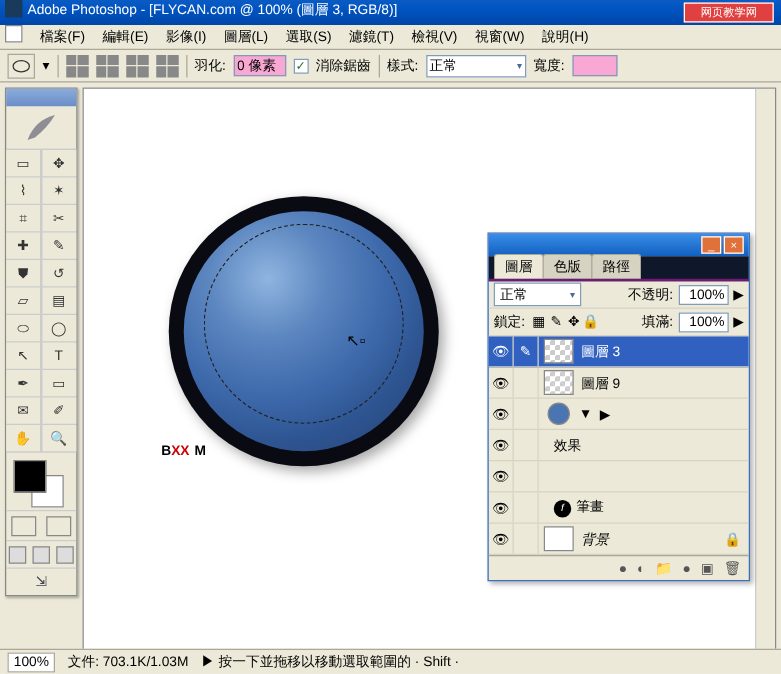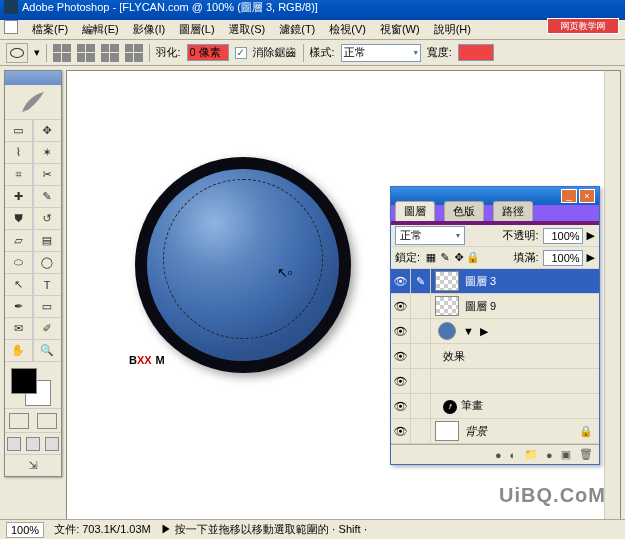--- a/index.html
+++ b/index.html
@@ -9,21 +9,21 @@
 .titlebar .title-text{flex:1}
 .menubar{height:20px;background:#ece9d8;border-bottom:1px solid #aca899;display:flex;align-items:flex-start;padding:0 4px;gap:2px}
 .menubar span{padding:2px 6px;cursor:default}
 .menubar .doc-icon{width:14px;height:14px;background:#fff;border:1px solid #888;display:inline-block;margin-right:6px}
 .optbar{height:26px;background:#ece9d8;border-bottom:1px solid #aca899;display:flex;align-items:center;padding:0 6px;gap:6px}
 .opt-tool{width:22px;height:20px;border:1px solid #aca899;background:#ece9d8;display:flex;align-items:center;justify-content:center}
 .opt-tool .ellipse{width:14px;height:10px;border:1px solid #333;border-radius:50%}
 .opt-sep{width:1px;height:18px;background:#aca899}
 .opt-grid{width:18px;height:18px;display:grid;grid-template:repeat(2,1fr)/repeat(2,1fr);gap:1px}
 .opt-grid span{background:#888}
-.opt-input{width:42px;height:17px;border:1px solid #7f9db9;background:#ef4444;padding:1px 2px}
+.opt-input{width:42px;height:17px;border:1px solid #7f9db9;background:#f9a8d4;padding:1px 2px}
 .opt-check{width:12px;height:12px;border:1px solid #7f9db9;background:#fff;display:inline-flex;align-items:center;justify-content:center;color:#2a6b2a;font-size:10px}
 .opt-select{height:18px;border:1px solid #7f9db9;background:#fff;padding:0 2px;display:inline-flex;align-items:center;min-width:80px}
 .opt-select .arrow{margin-left:auto;color:#4a6a9b;font-size:8px}
 .main{position:relative;height:471px}
 .toolbox{position:absolute;left:4px;top:4px;width:58px;background:#ece9d8;border:1px solid #888;box-shadow:1px 1px 2px rgba(0,0,0,.3)}
 .tb-title{height:14px;background:linear-gradient(#8aabda,#6a8ec8)}
 .tb-feather{height:34px;display:flex;align-items:center;justify-content:center;color:#667}
 .tb-feather svg{width:30px;height:28px}
 .tb-grid{display:grid;grid-template-columns:1fr 1fr;gap:1px;background:#ccc;border-top:1px solid #ccc;border-bottom:1px solid #ccc}
 .tb-cell{width:27px;height:21px;background:#ece9d8;display:flex;align-items:center;justify-content:center;color:#333}
@@ -41,40 +41,40 @@
 .marquee{position:absolute;left:96px;top:108px;width:160px;height:160px;border-radius:50%;border:1px dashed #222}
 .cursor{position:absolute;left:210px;top:194px;color:#000;font-size:13px;pointer-events:none}
 .scroll-v{position:absolute;right:0;top:0;width:16px;height:452px;background:#ece9d8;border-left:1px solid #ccc}
 .scroll-h{position:absolute;left:0;bottom:0;width:100%;height:16px;background:#ece9d8;border-top:1px solid #ccc}
 .statusbar{height:20px;background:#ece9d8;border-top:1px solid #aca899;display:flex;align-items:center;padding:0 6px;gap:10px;position:absolute;bottom:0;left:0;right:0}
 .statusbar .zoom{border:1px solid #aca899;padding:1px 4px;background:#fff}
 .layers{position:absolute;left:390px;top:120px;width:210px;background:#ece9d8;border:1px solid #3a6ec0;box-shadow:2px 2px 4px rgba(0,0,0,.3)}
 .ly-title{height:18px;background:linear-gradient(#3a8de8,#1060c0);display:flex;align-items:center;padding:0 4px;color:#fff}
 .ly-title .spacer{flex:1}
 .ly-title .wbtn{width:16px;height:14px;background:#e0713a;border:1px solid #fff;margin-left:2px;display:flex;align-items:center;justify-content:center;color:#fff;font-size:9px}
-.ly-tabs{height:20px;background:#8b5cf6;display:flex;align-items:flex-end;padding:2px 4px 0;gap:10px;border-bottom:4px solid #701a75}
+.ly-tabs{height:20px;background:#0f172a;display:flex;align-items:flex-end;padding:2px 4px 0;gap:0;border-bottom:2px solid #701a75}
 .ly-tab{padding:2px 8px;border:1px solid #aca899;border-bottom:none;background:#d6d3c2;border-radius:3px 3px 0 0;margin-right:-1px}
 .ly-tab.active{background:#ece9d8}
 .ly-row{height:22px;display:flex;align-items:center;padding:0 4px;gap:4px;border-bottom:1px solid #d6d3c2}
 .ly-sel{border:1px solid #7f9db9;background:#fff;padding:1px 4px;display:inline-flex;align-items:center;width:70px}
 .ly-sel .arrow{margin-left:auto;font-size:8px;color:#4a6a9b}
 .ly-num{width:40px;border:1px solid #7f9db9;background:#fff;padding:1px 2px;text-align:right}
 .ly-list{max-height:190px;overflow:auto}
 .ly-item{display:flex;align-items:center;min-height:24px;border-bottom:1px solid #d6d3c2}
 .ly-eye{width:20px;height:24px;display:flex;align-items:center;justify-content:center;border-right:1px solid #d6d3c2}
 .ly-link{width:20px;height:24px;display:flex;align-items:center;justify-content:center;border-right:1px solid #d6d3c2}
 .ly-thumb{width:24px;height:20px;border:1px solid #888;margin:0 4px;background-image:linear-gradient(45deg,#ccc 25%,transparent 25%,transparent 75%,#ccc 75%),linear-gradient(45deg,#ccc 25%,#fff 25%,#fff 75%,#ccc 75%);background-size:8px 8px;background-position:0 0,4px 4px}
 .ly-thumb.blue{background:#4a75b0}
 .ly-thumb.white{background:#fff}
 .ly-item.sel{background:#3161c0;color:#fff}
 .ly-name{flex:1;padding-left:2px}
 .ly-item.fx .ly-name{padding-left:12px}
 .ly-fx-icon{width:14px;height:14px;border-radius:50%;background:#000;color:#fff;display:inline-flex;align-items:center;justify-content:center;font-size:8px;font-style:italic;margin-right:4px}
 .ly-footer{height:20px;border-top:1px solid #aca899;display:flex;align-items:center;justify-content:flex-end;gap:8px;padding:0 6px;color:#555}
-.wm-top{position:absolute;right:6px;top:18px;width:72px;height:16px;background:#e04040;border:1px solid #fff;color:#fff;font-size:9px;display:flex;align-items:center;justify-content:center}
+.wm-top{position:absolute;right:6px;top:2px;width:72px;height:16px;background:#e04040;border:1px solid #fff;color:#fff;font-size:9px;display:flex;align-items:center;justify-content:center}
 .wm-bot{position:absolute;right:14px;bottom:30px;color:#8a8a8a;font-size:20px;font-weight:bold;letter-spacing:1px;text-shadow:1px 1px 0 #fff}
 .wm-left{position:absolute;left:62px;top:280px;font-size:14px;font-weight:bold}
 .wm-left .r{color:#c00}
 .lock-icons span{width:14px;height:14px;display:inline-block;text-align:center}
 </style>
 </head>
 <body>
 
 <div class="titlebar">
   <span class="ps-icon"></span>
@@ -188,21 +188,20 @@
     <div class="tb-jump">⇲</div>
   </div>
 
   <div class="canvas">
     <div class="sphere-outer">
       <div class="sphere-inner"></div>
     </div>
     <div class="marquee"></div>
     <div class="cursor">↖▫</div>
     <div class="wm-left"><span>B</span><span class="r">XX</span> <span>M</span></div>
-    <div class="wm-bot">UiBQ.CoM</div>
     <div class="scroll-v"></div>
     <div class="scroll-h"></div>
   </div>
 
   <div class="layers">
     <div class="ly-title">
       <span class="spacer"></span>
       <span class="wbtn">_</span>
       <span class="wbtn">×</span>
     </div>

